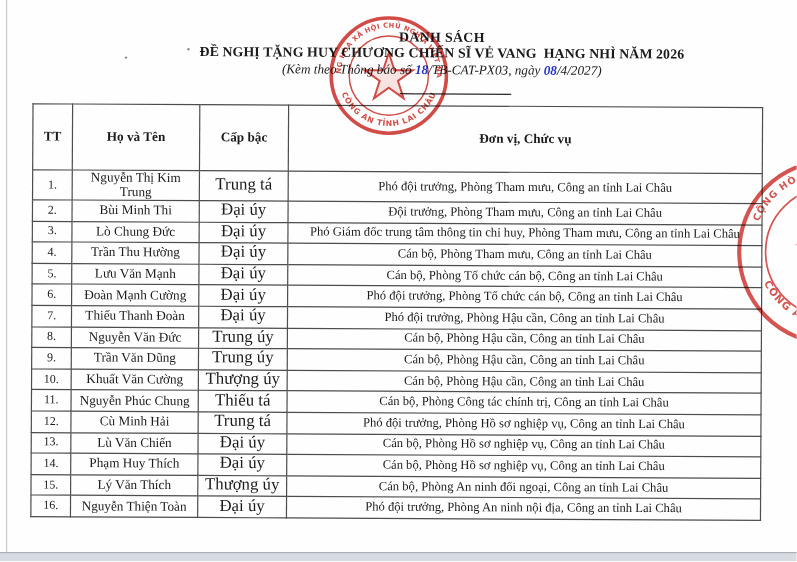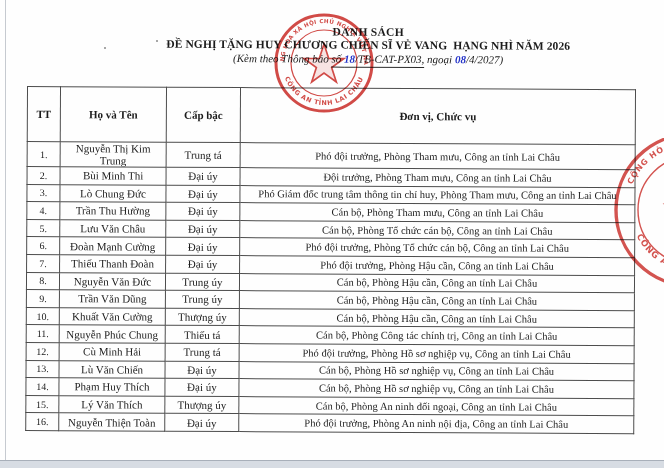--- a/index.html
+++ b/index.html
@@ -18,52 +18,52 @@
   }
   .speck{position:absolute; background:#8a8a8a; border-radius:50%;}
   .doc{
     position:absolute; inset:0;
     transform:rotate(0.3deg); transform-origin:30px 90px;
   }
   .title-block{position:absolute; left:72px; top:24px; width:592px; text-align:center;}
   .title1{font-size:11.5px; font-weight:bold; letter-spacing:.3px;}
   .title2{font-size:11.5px; font-weight:bold; margin-top:1px; letter-spacing:.1px; white-space:pre;}
   .subtitle{font-size:11px; font-style:italic; margin-top:2px;}
-  .u{border-bottom:1px solid #2b2b2b; padding-bottom:2px;}
+  .u{border-bottom:1px solid #2b2b2b; padding-bottom:13px;}
   .hand{color:#2433c8; font-weight:bold; font-style:italic; font-size:11px;}
   table.list{
     position:absolute; left:27px; top:86px; width:609px;
     border-collapse:collapse; table-layout:fixed;
     border:1.5px solid #3f3f3f;
   }
   table.list td,table.list th{
     border:1px solid #4d4d4d; padding:0 2px; overflow:hidden;
     font-weight:normal;
   }
   tr.hdr{height:55px;}
   tr.hdr th{font-weight:bold; font-size:11px; text-align:center; vertical-align:middle;}
   tr.row{height:17.6px;}
   td.c-tt{font-size:10px; text-align:center;}
   td.c-name{font-size:11px; text-align:center;}
-  td.c-rank{font-size:11px; text-align:center;}
+  td.c-rank{font-size:14px; text-align:center;}
   td.c-unit{font-size:10.5px; text-align:center;}
   .stamp{position:absolute; mix-blend-mode:multiply; pointer-events:none;}
   .stamp-center{left:263px; top:2px; opacity:.82;}
   .stamp-right{left:604px; top:138px; opacity:.78;}
 </style>
 </head>
 <body>
 
 <div class="page">
   <div class="doc">
 
     <div class="title-block">
       <div class="title1">DANH SÁCH</div>
       <div class="title2">ĐỀ NGHỊ TẶNG HUY CHƯƠNG CHIẾN SĨ VẺ VANG  HẠNG NHÌ NĂM 2026</div>
-      <div class="subtitle"><span>(Kèm theo Thông báo </span><span class="u">số </span><span class="u hand">18</span><span class="u">/TB-CAT-PX03,</span><span> ngoại </span><span class="hand">08</span><span>/4/2027)</span></div>
+      <div class="subtitle"><span>(Kèm theo Thông báo </span><span class="u">số </span><span class="u hand">18</span><span class="u">/TB-CAT-PX03,</span><span> ngày </span><span class="hand">08</span><span>/4/2027)</span></div>
     </div>
 
     <table class="list">
       <colgroup>
         <col style="width:33px">
           <col style="width:106px">
           <col style="width:74px">
           <col>
       </colgroup>
       <thead>
@@ -98,21 +98,21 @@
 
   <tr class="row">
     <td class="c-tt">4.</td>
     <td class="c-name">Trần Thu Hường</td>
     <td class="c-rank">Đại úy</td>
     <td class="c-unit">Cán bộ, Phòng Tham mưu, Công an tỉnh Lai Châu</td>
   </tr>
 
   <tr class="row">
     <td class="c-tt">5.</td>
-    <td class="c-name">Lưu Văn Châu</td>
+    <td class="c-name">Lưu Văn Mạnh</td>
     <td class="c-rank">Đại úy</td>
     <td class="c-unit">Cán bộ, Phòng Tổ chức cán bộ, Công an tỉnh Lai Châu</td>
   </tr>
 
   <tr class="row">
     <td class="c-tt">6.</td>
     <td class="c-name">Đoàn Mạnh Cường</td>
     <td class="c-rank">Đại úy</td>
     <td class="c-unit">Phó đội trưởng, Phòng Tổ chức cán bộ, Công an tỉnh Lai Châu</td>
   </tr>

